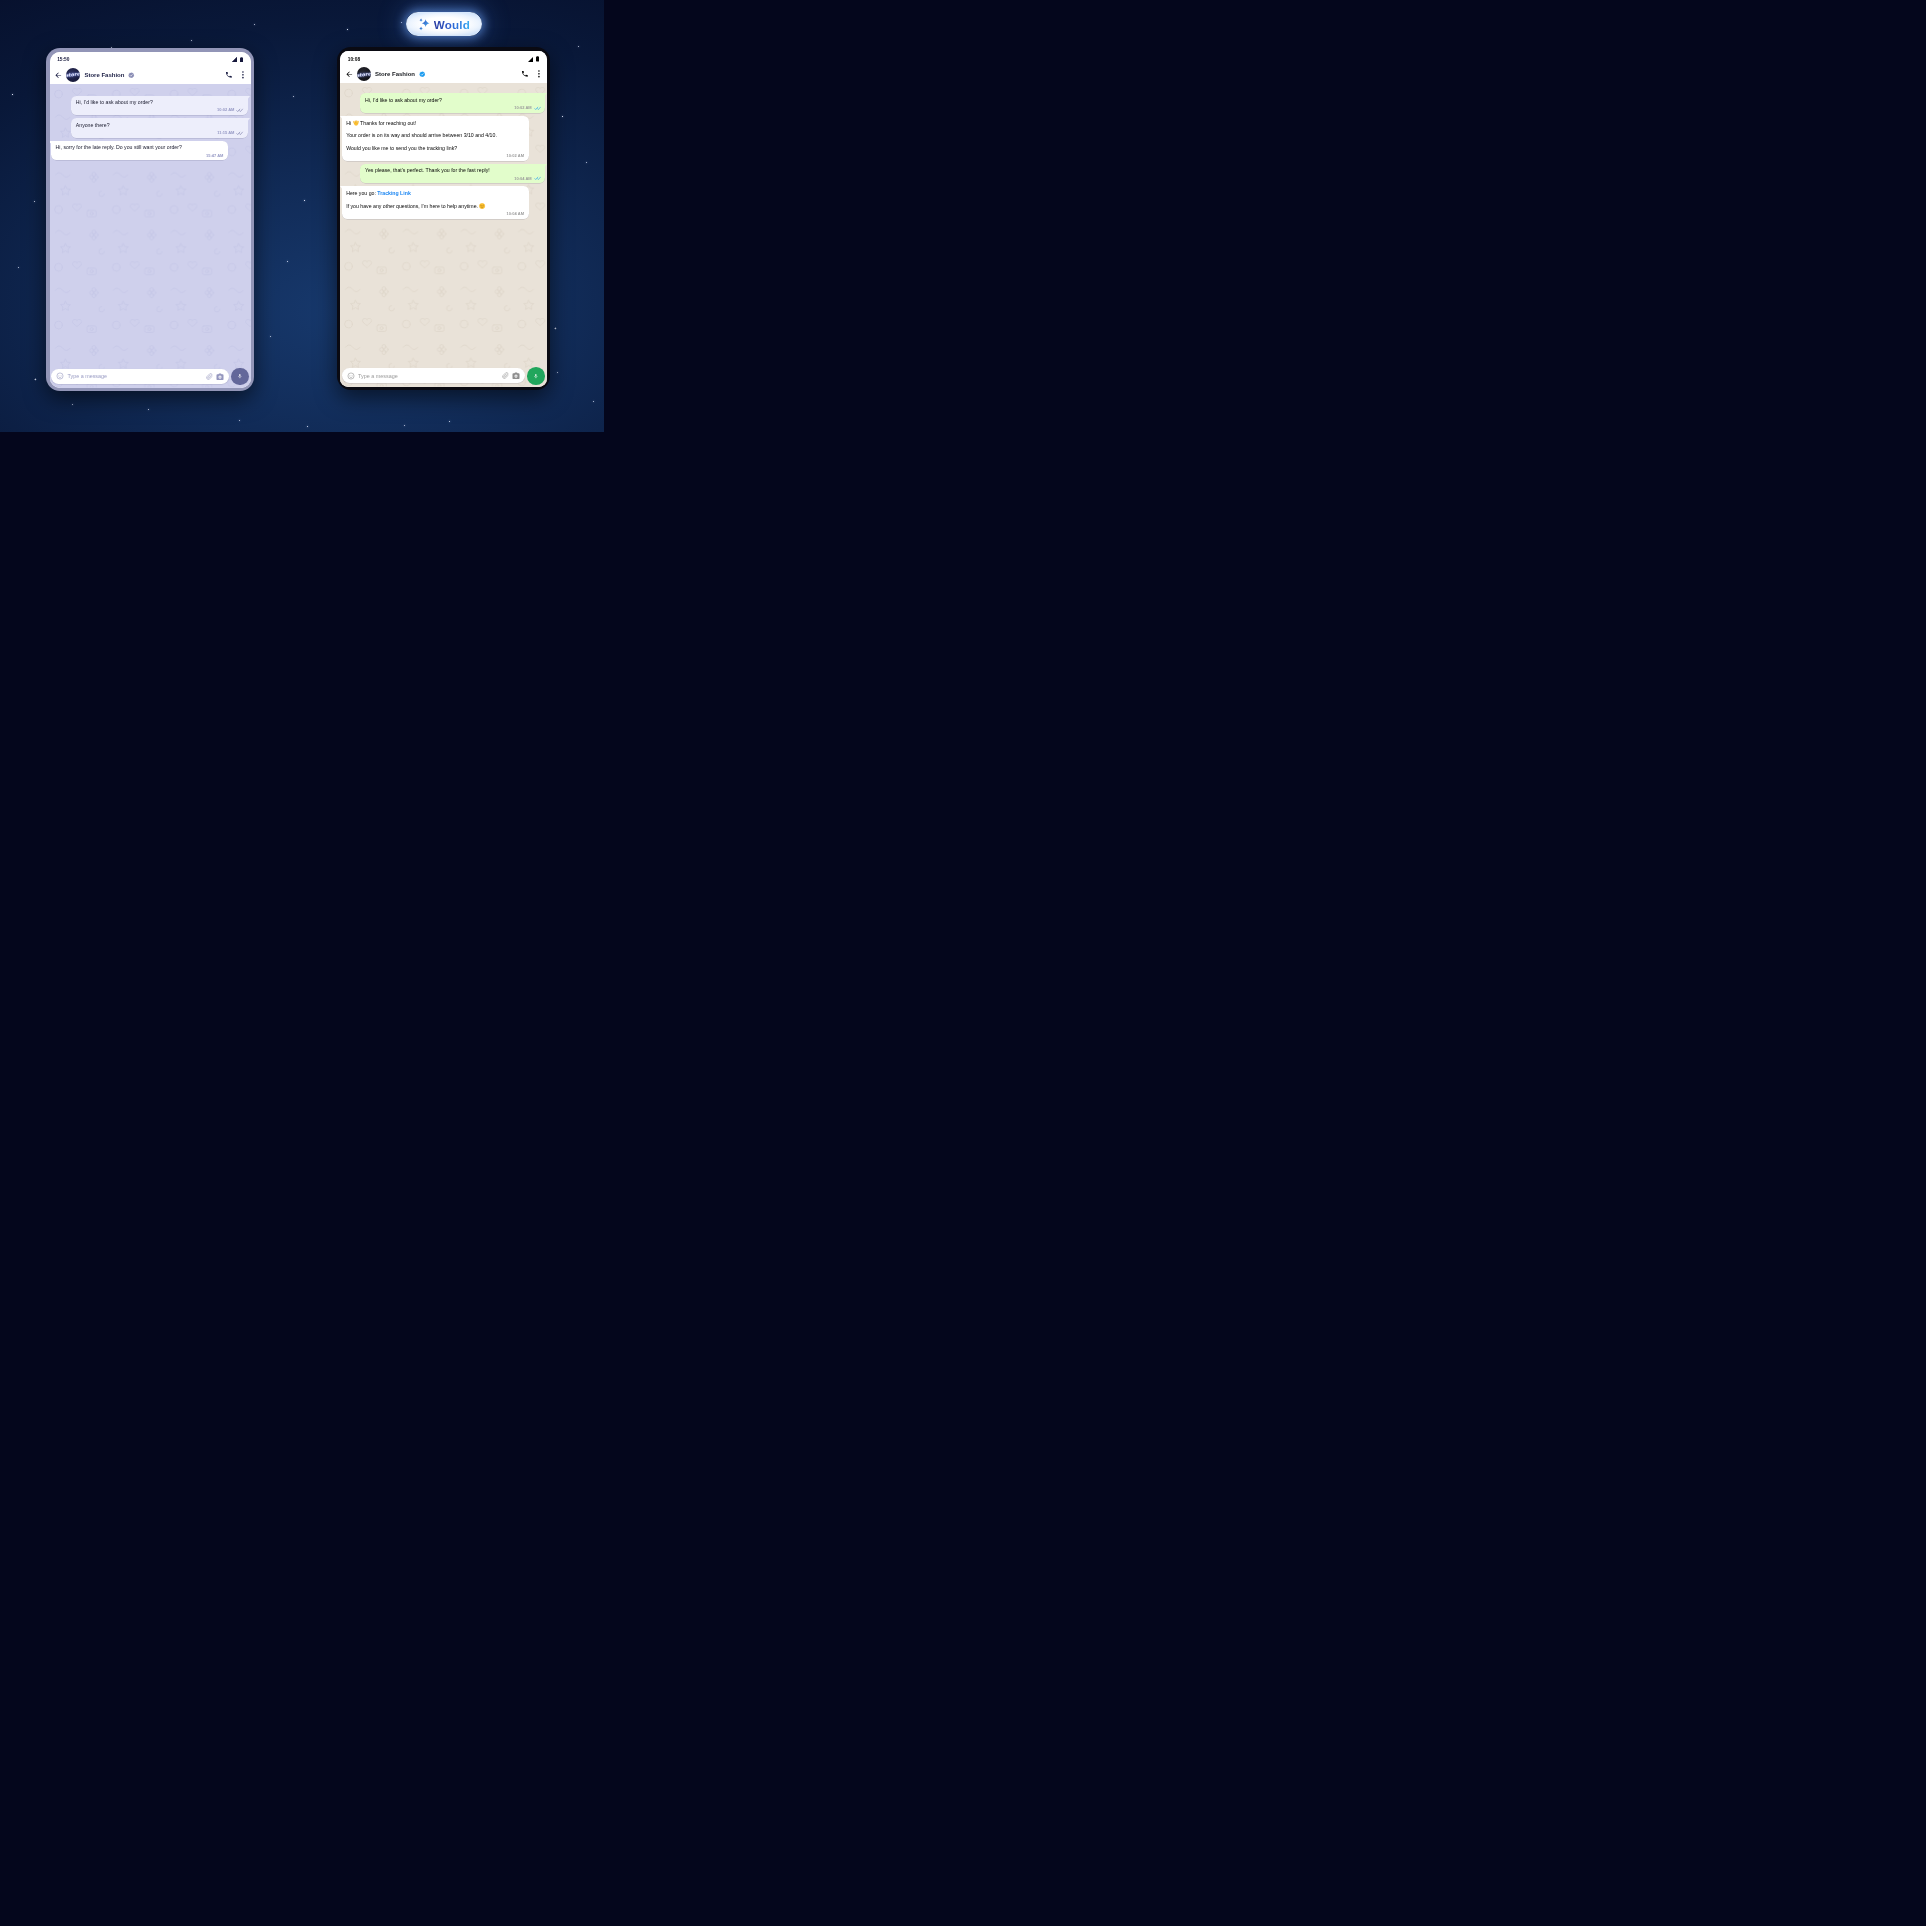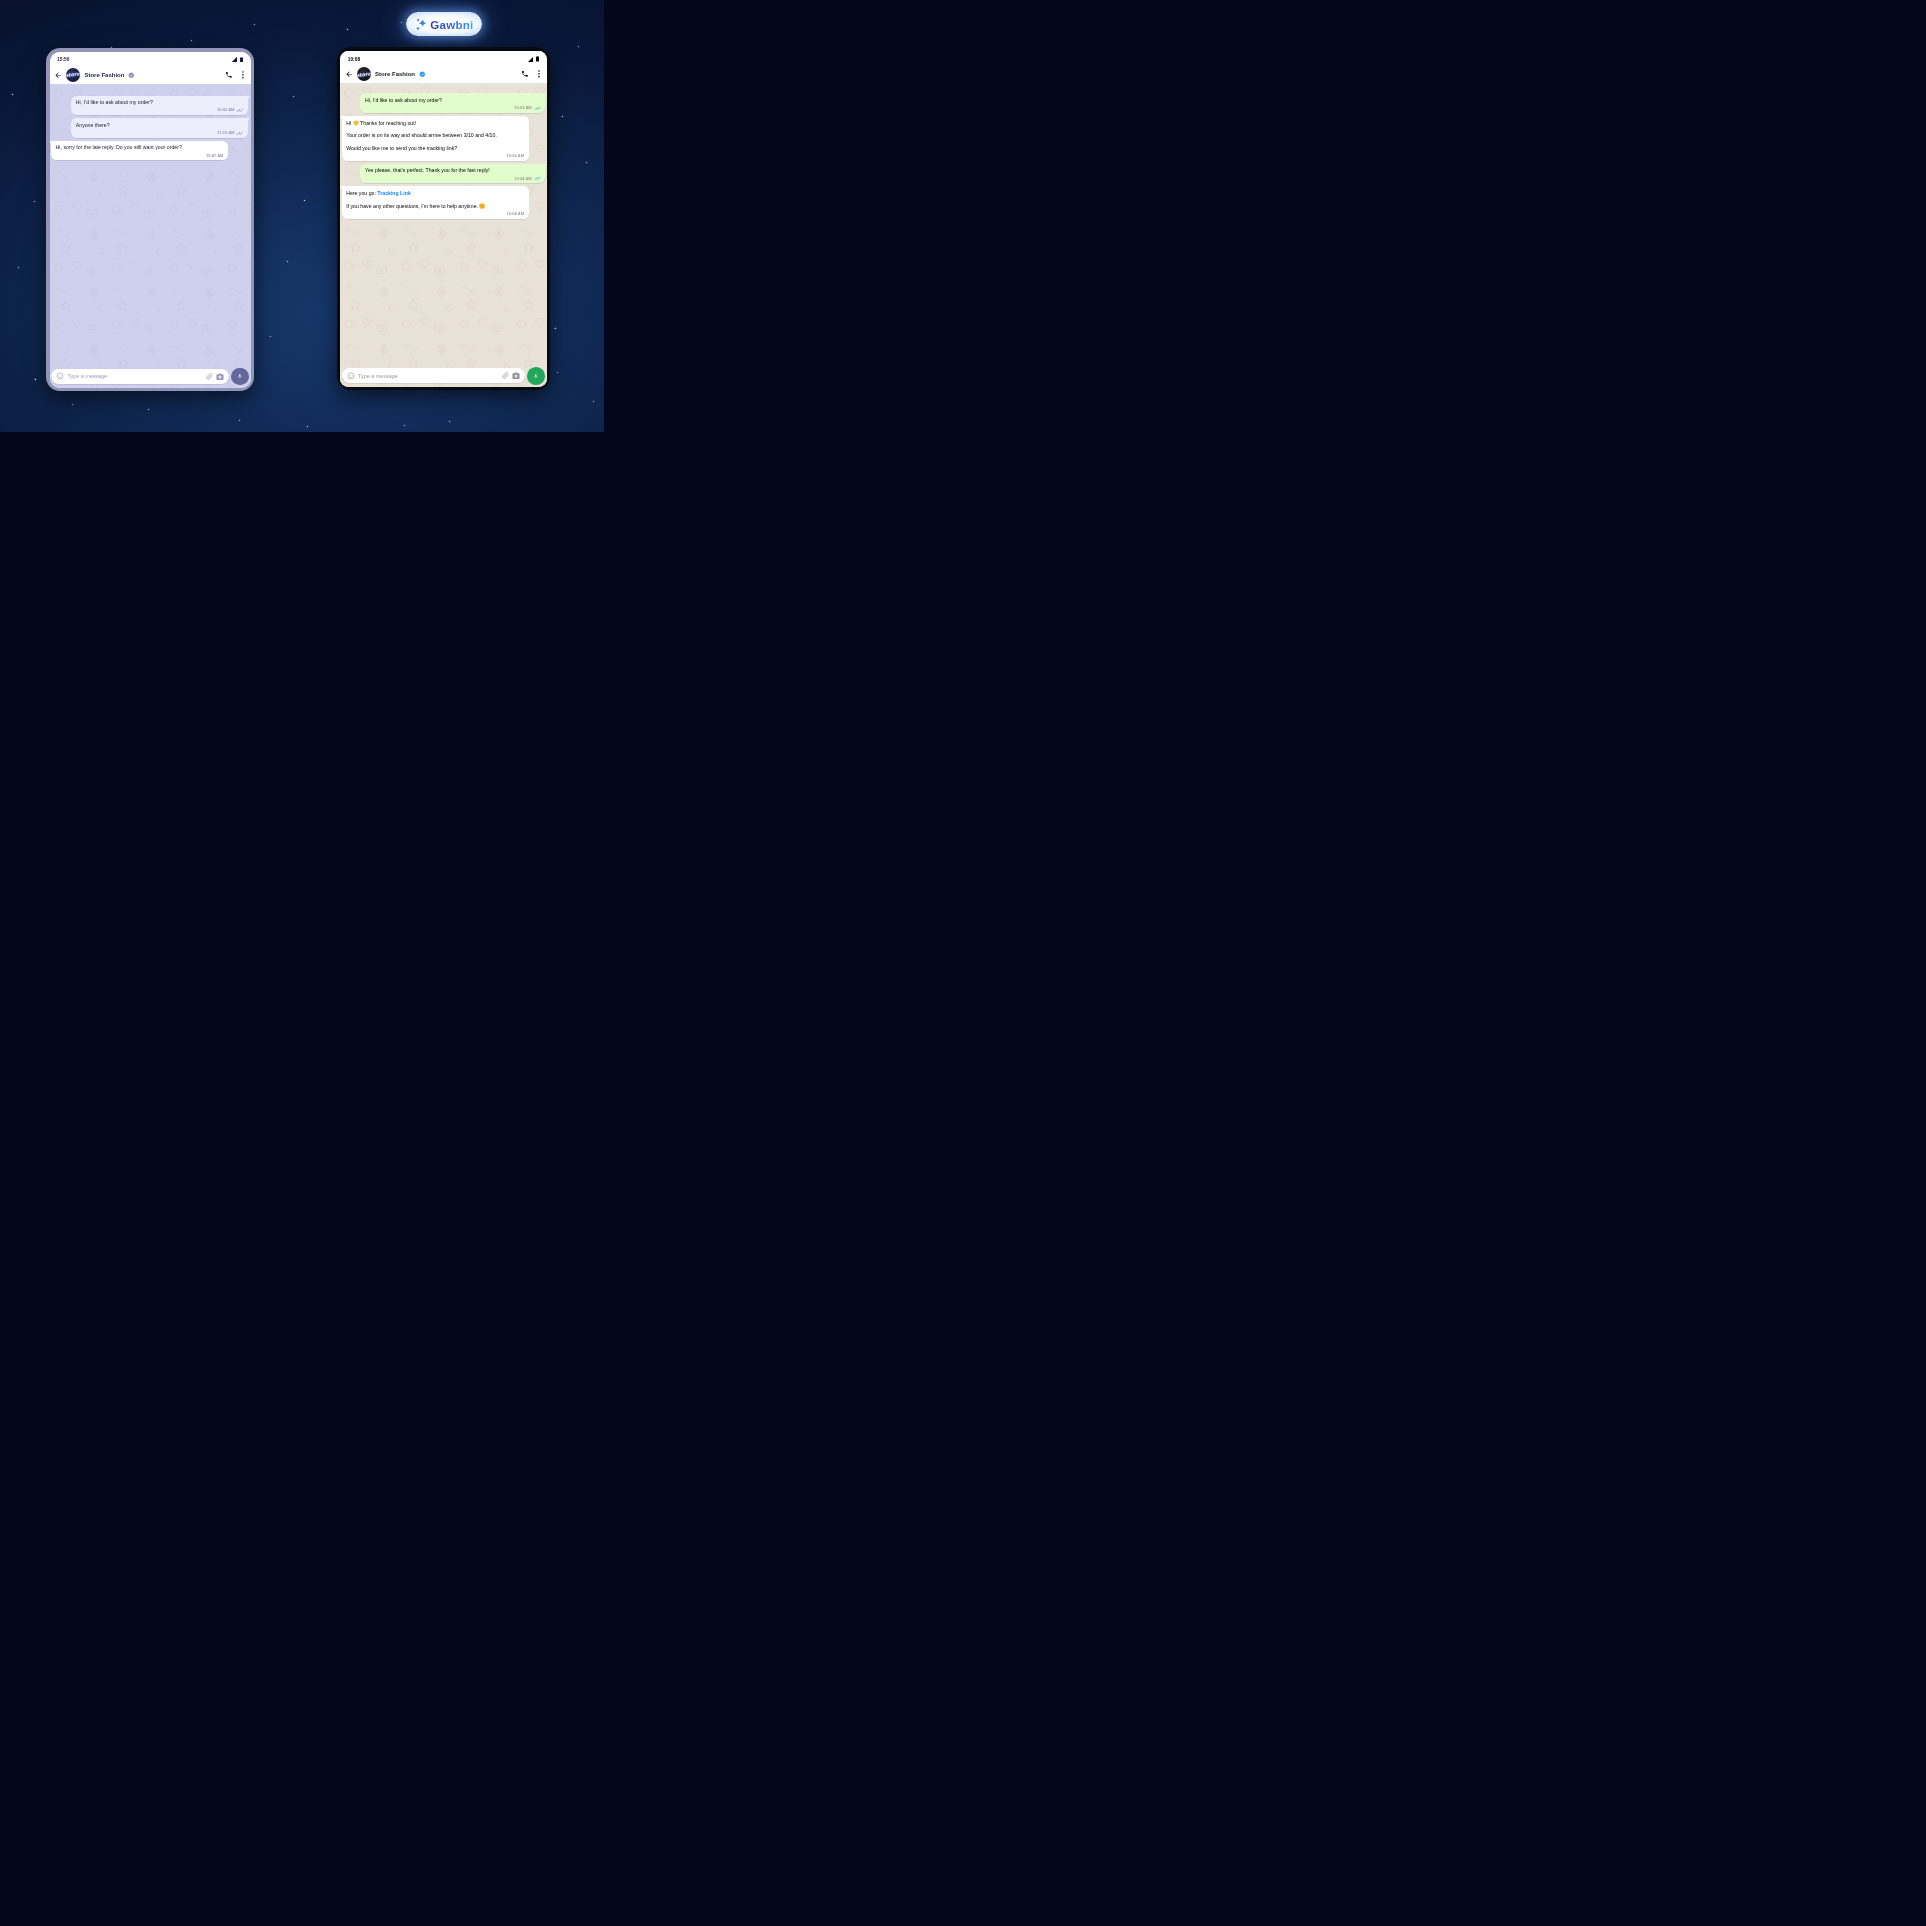--- a/index.html
+++ b/index.html
@@ -128,21 +128,21 @@
       <defs>
         <linearGradient id="spg" x1="0" y1="0" x2="1" y2="1">
           <stop offset="0" stop-color="#2c51c0"></stop>
             <stop offset="1" stop-color="#4fb2f0"></stop>
         </linearGradient>
       </defs>
       <path fill="url(#spg)" d="M8 3c.5 2.8 2.2 4.5 5 5-2.8.5-4.5 2.2-5 5-.5-2.8-2.2-4.5-5-5 2.8-.5 4.5-2.2 5-5z"></path>
       <path fill="url(#spg)" d="M20 6c.9 5.6 4.4 9.1 10 10-5.6.9-9.1 4.4-10 10-.9-5.6-4.4-9.1-10-10 5.6-.9 9.1-4.4 10-10z"></path>
       <path fill="url(#spg)" d="M8 25c.5 2.8 2.2 4.5 5 5-2.8.5-4.5 2.2-5 5-.5-2.8-2.2-4.5-5-5 2.8-.5 4.5-2.2 5-5z"></path>
     </svg>
-    <span class="logo-text">Gawbni</span>
+    <span class="logo-text">Would</span>
   </div>
 
   <div class="phone p-left">
     <div class="screen">
       <div class="statusbar">
         <span class="stime">15:50</span>
         <span class="sicons">
           <svg class="ic" width="5.4" height="5" viewBox="0 0 14 13">
               <path fill="currentColor" d="M13 0v13H0z" transform="scale(1,1) translate(0,0)"></path>
               <polygon fill="currentColor" points="13,0 13,13 0,13"></polygon>

